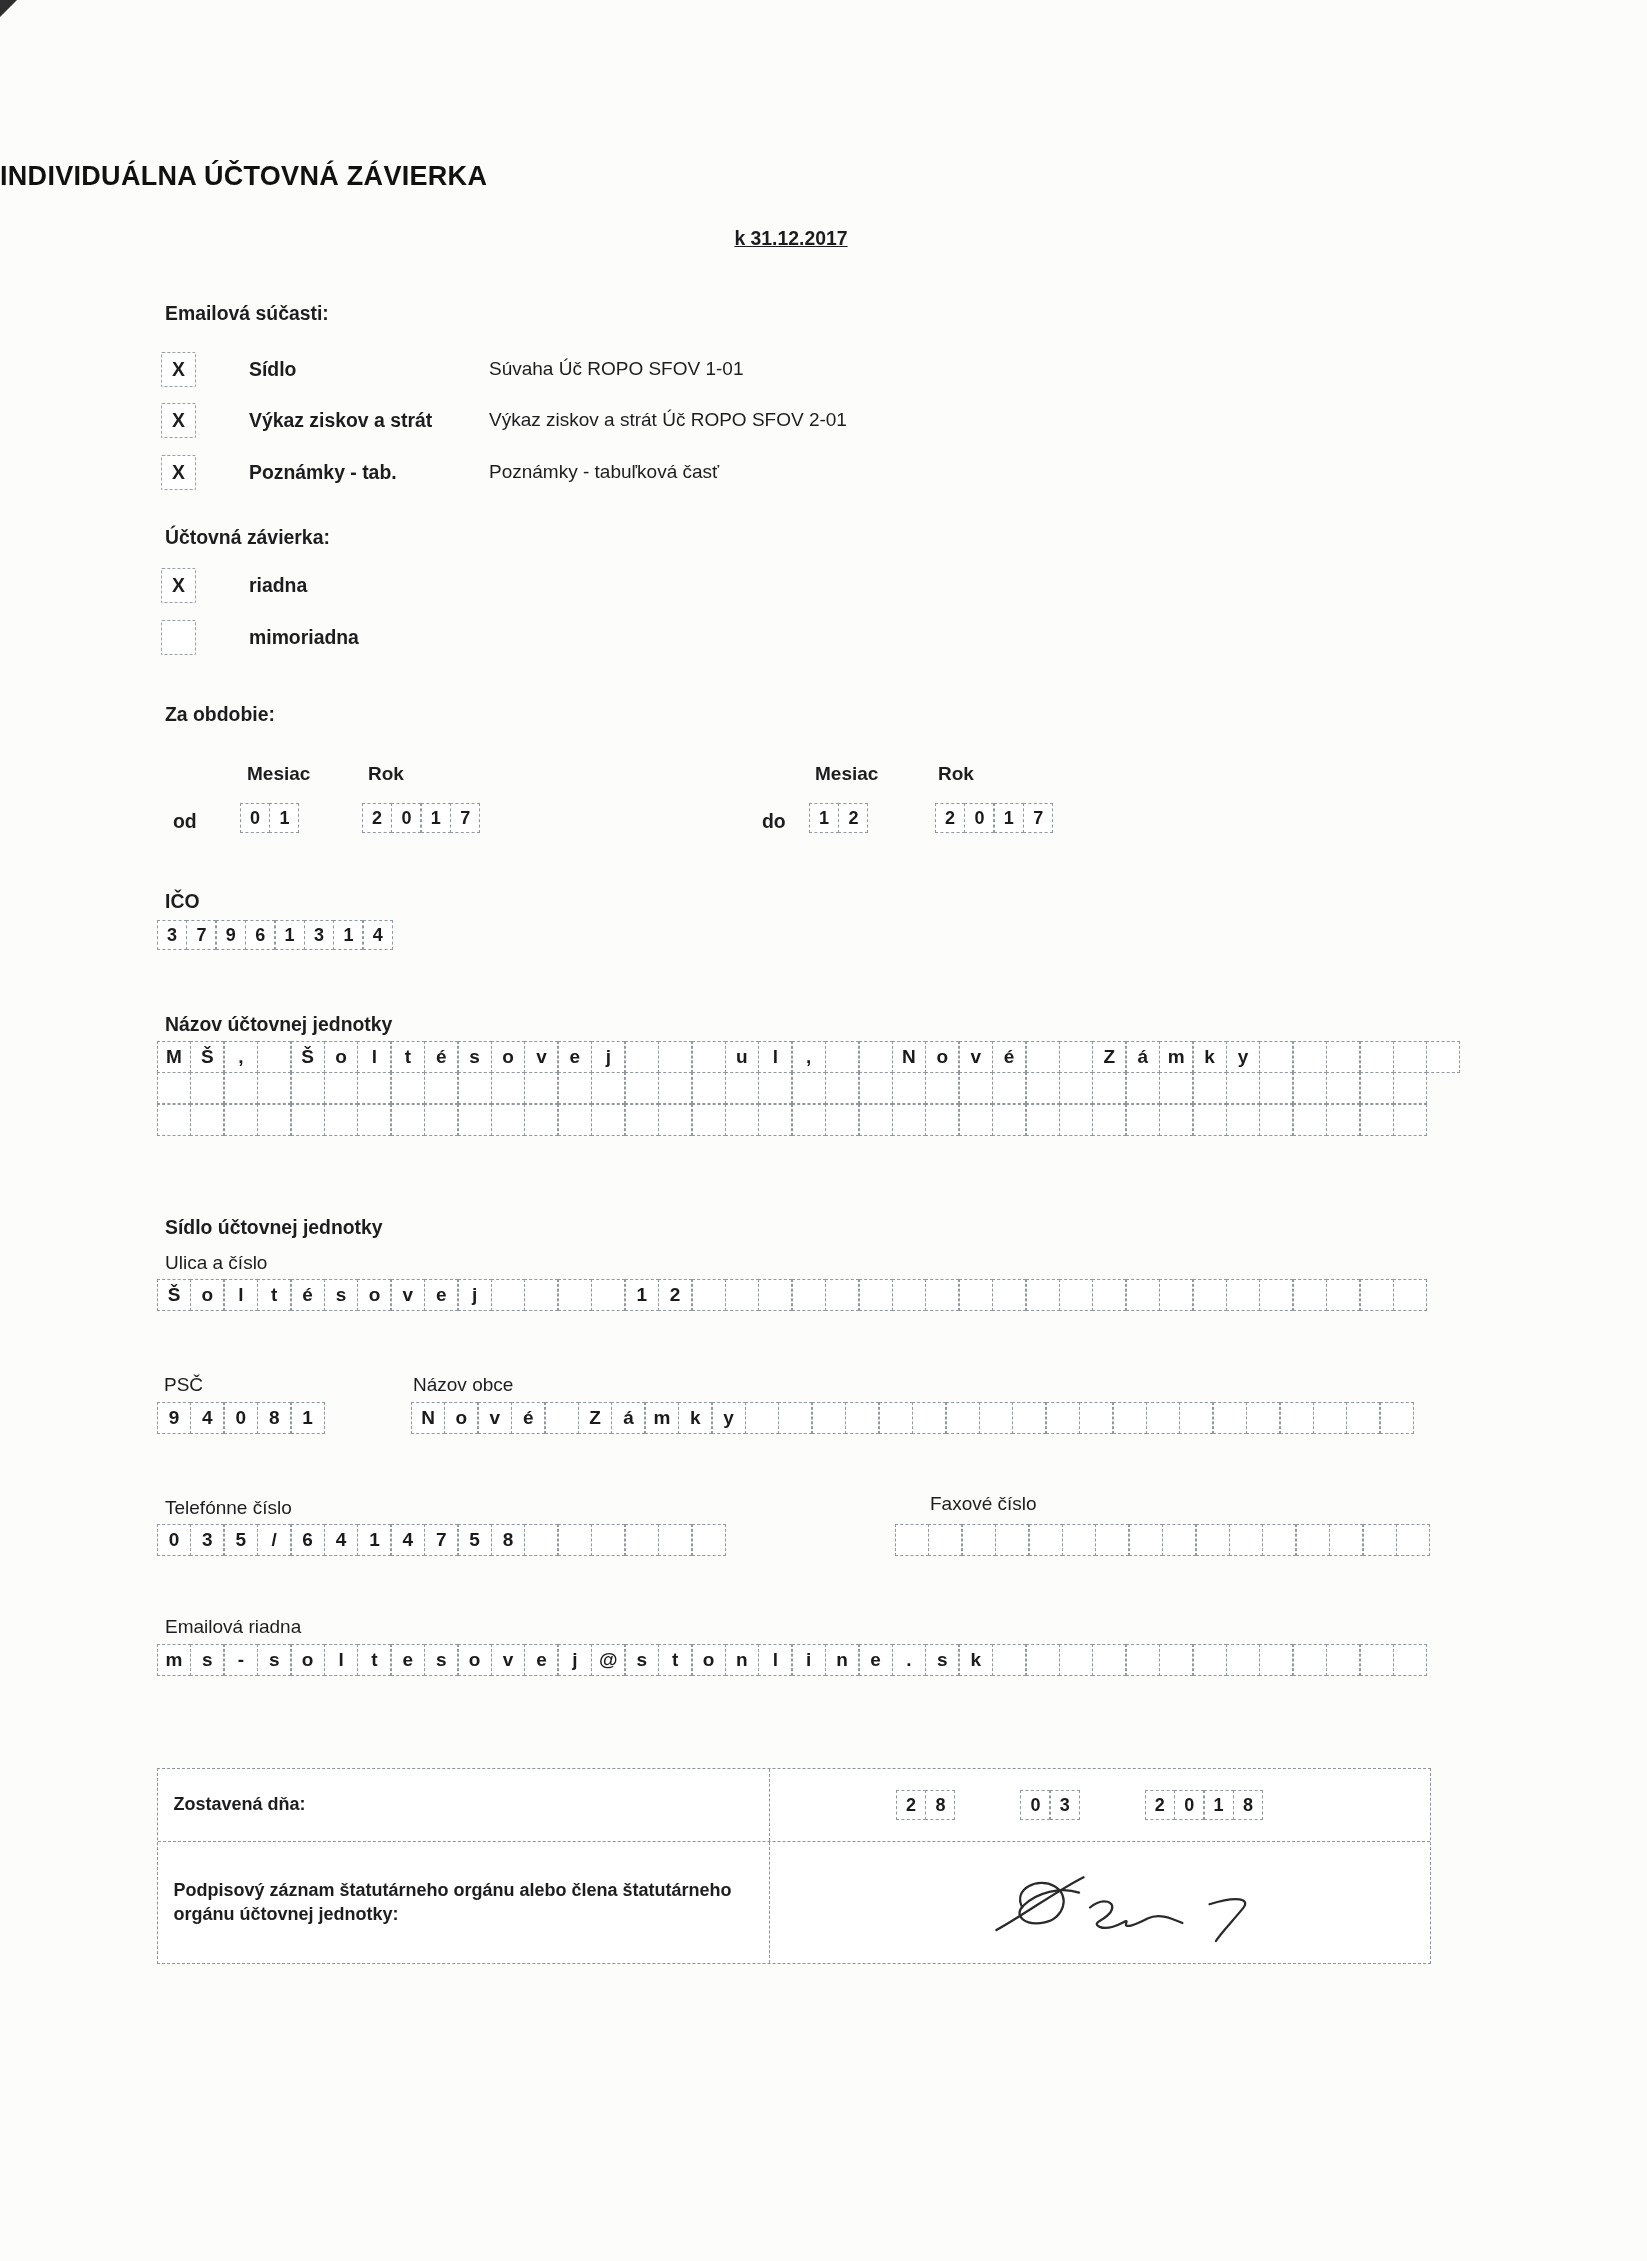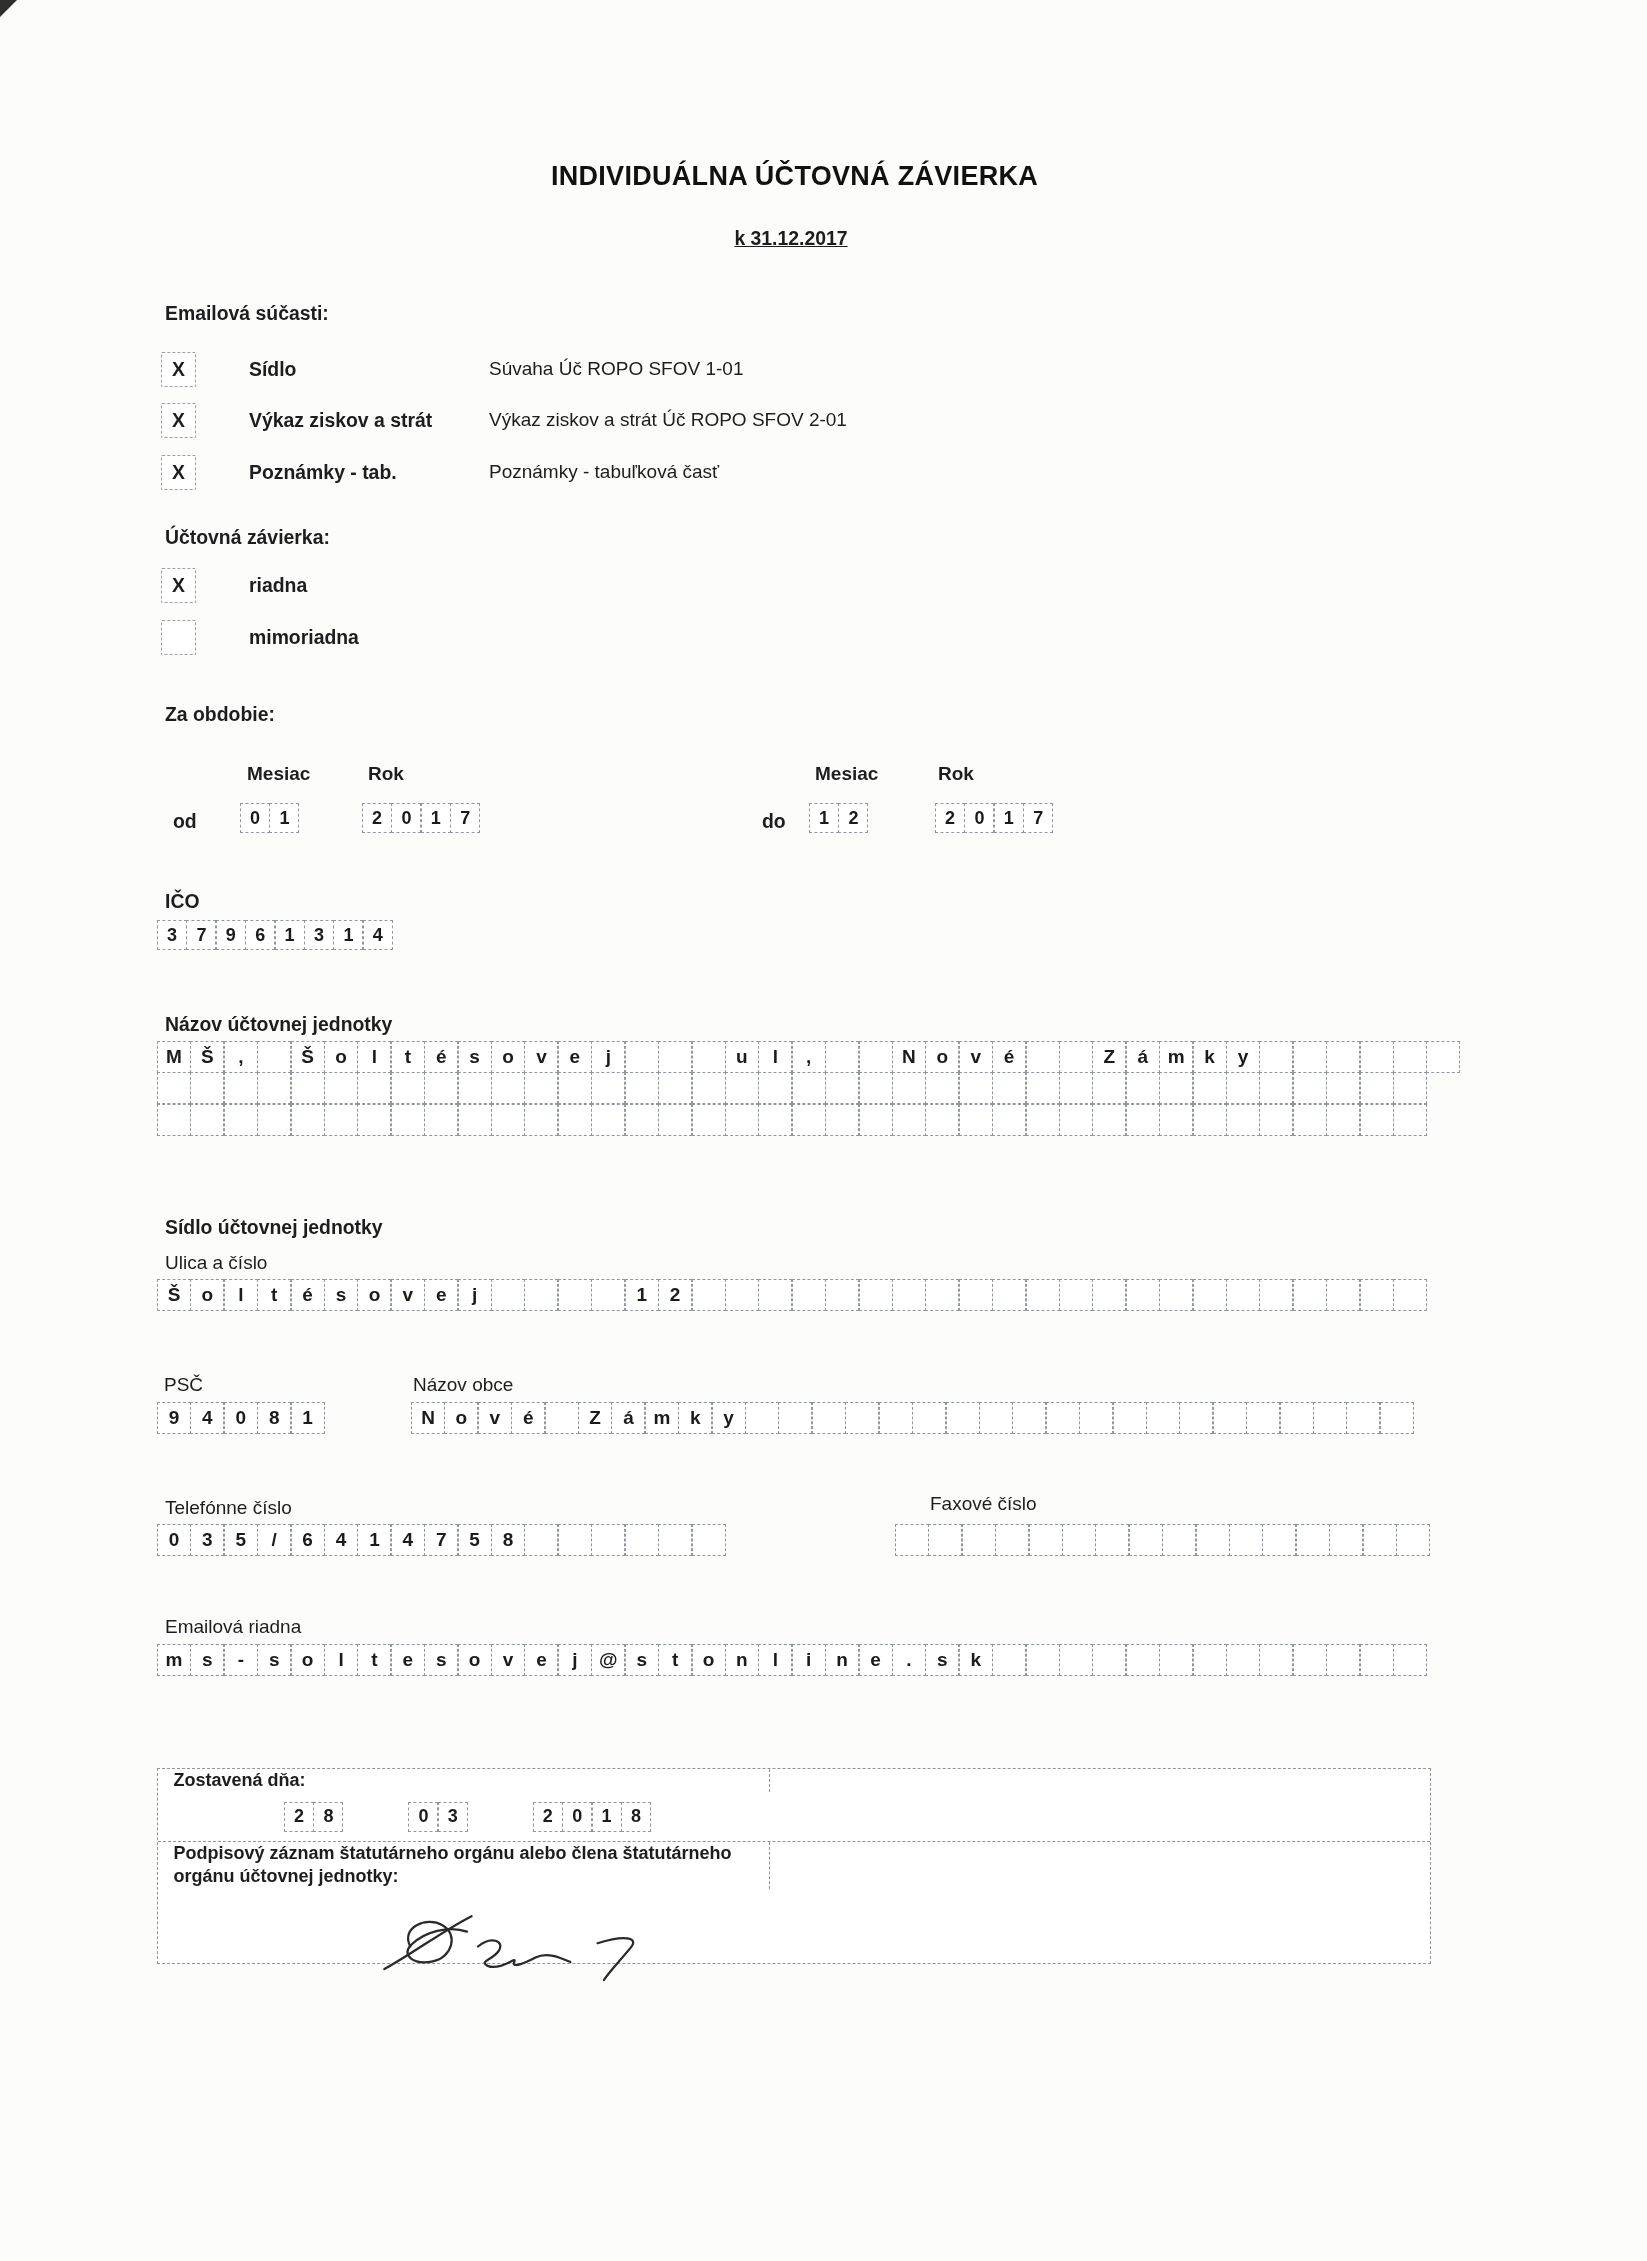--- a/index.html
+++ b/index.html
@@ -16,21 +16,21 @@
 
   .corner {
     position:absolute; top:0; left:0;
     width:0; height:0;
     border-top:17px solid #2f2f2f;
     border-right:17px solid transparent;
   }
 
   .title {
     position:absolute; top:161px; left:0; width:1589px;
-    margin:0; text-align:center;
+    margin:0; text-align:left;
     font-size:27px; font-weight:bold; letter-spacing:0.3px;
     color:#111;
   }
   .subtitle {
     position:absolute; top:227px; left:0; width:1582px;
     text-align:center; font-size:19.4px; font-weight:bold;text-decoration:underline;
   }
 
   .heading { position:absolute; font-size:19.4px; font-weight:bold; white-space:nowrap; }
   .lbl     { position:absolute; font-size:19px; font-weight:normal; white-space:nowrap; }
@@ -62,21 +62,21 @@
   .grid { position:absolute; }
   .grid .cells { position:relative; }
   .grid .cells + .cells { margin-top:-0.6px; }
 
   .footer-table {
     position:absolute;
     width:1274px; box-sizing:border-box;
     border:1.3px dashed #8f949a;
     background:#fff;
   }
-  .ft-row { display:flex;flex-direction:column; }
+  .ft-row { display:flex; }
   .ft-top { height:72px; border-bottom:1.3px dashed #8f949a; }
   .ft-bottom { height:121px; }
   .ft-left {
     width:612px; box-sizing:border-box;
     border-right:1.3px dashed #8f949a;
     display:flex; align-items:center;
     padding:0 15.5px;
   }
   .ft-left .heading-inline { font-size:18px; font-weight:bold; line-height:1.3; }
   .ft-right { flex:1; display:flex; align-items:center; }

